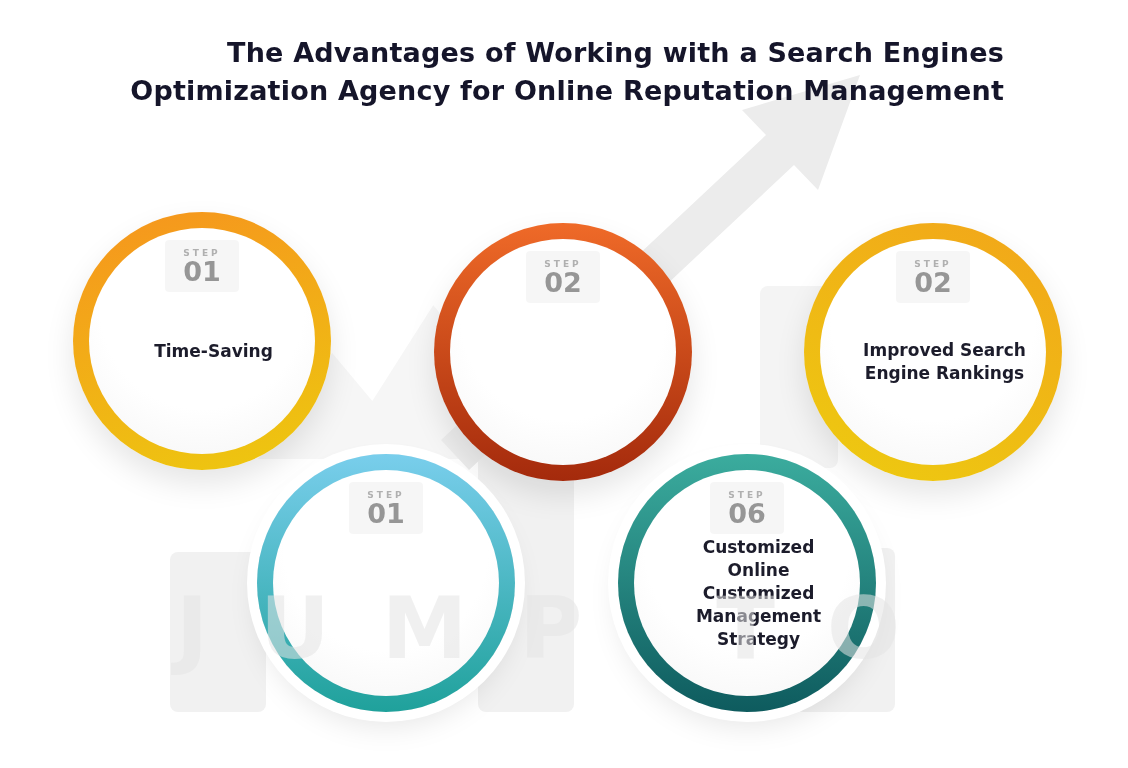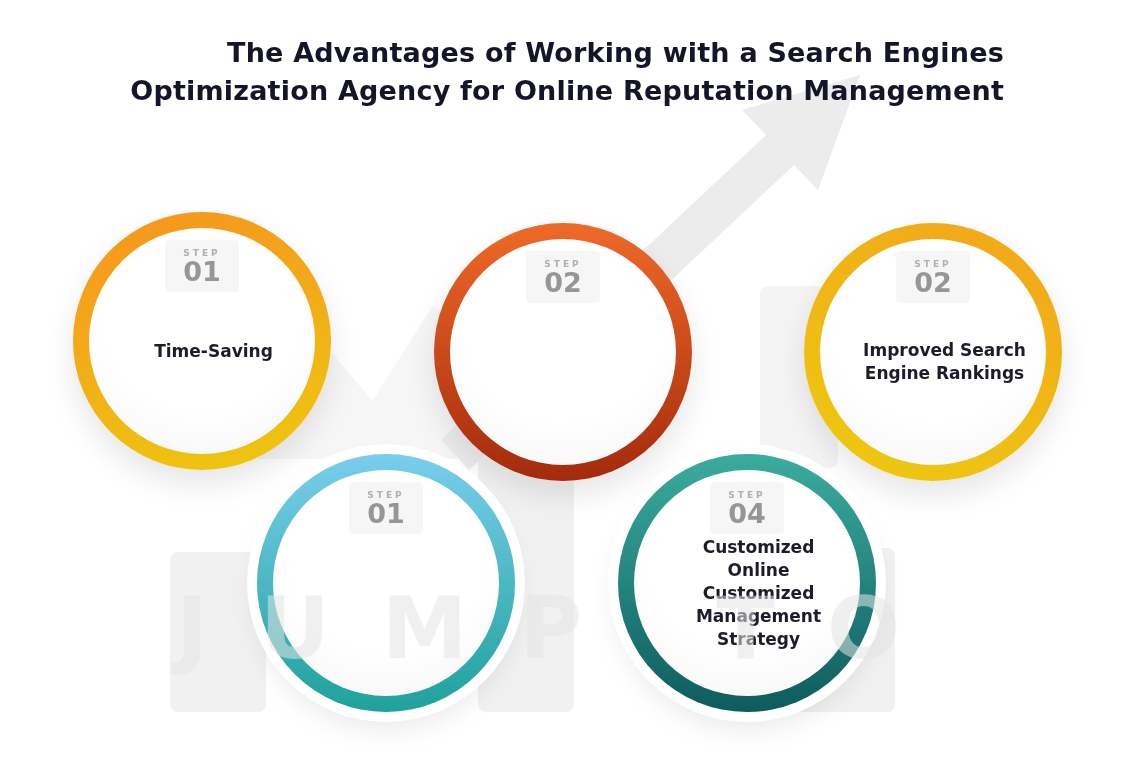--- a/index.html
+++ b/index.html
@@ -148,21 +148,21 @@
       <div class="step-word">STEP</div>
       <div class="step-num">02</div>
     </div>
   </div>
 </div>
 
 <div class="circle c4 bottom" style="--c1: #3BAC9E; --c2: #0E5B5E;">
   <div class="inner">
     <div class="step-block">
       <div class="step-word">STEP</div>
-      <div class="step-num">04</div>
+      <div class="step-num">06</div>
     </div>
     <div class="label-wrap">
       <div class="label">Customized Online Customized Management Strategy</div>
     </div>
   </div>
 </div>
 
 <div class="circle c5" style="--c1: #F2A51A; --c2: #EDCB10;">
   <div class="inner">
     <div class="step-block">

